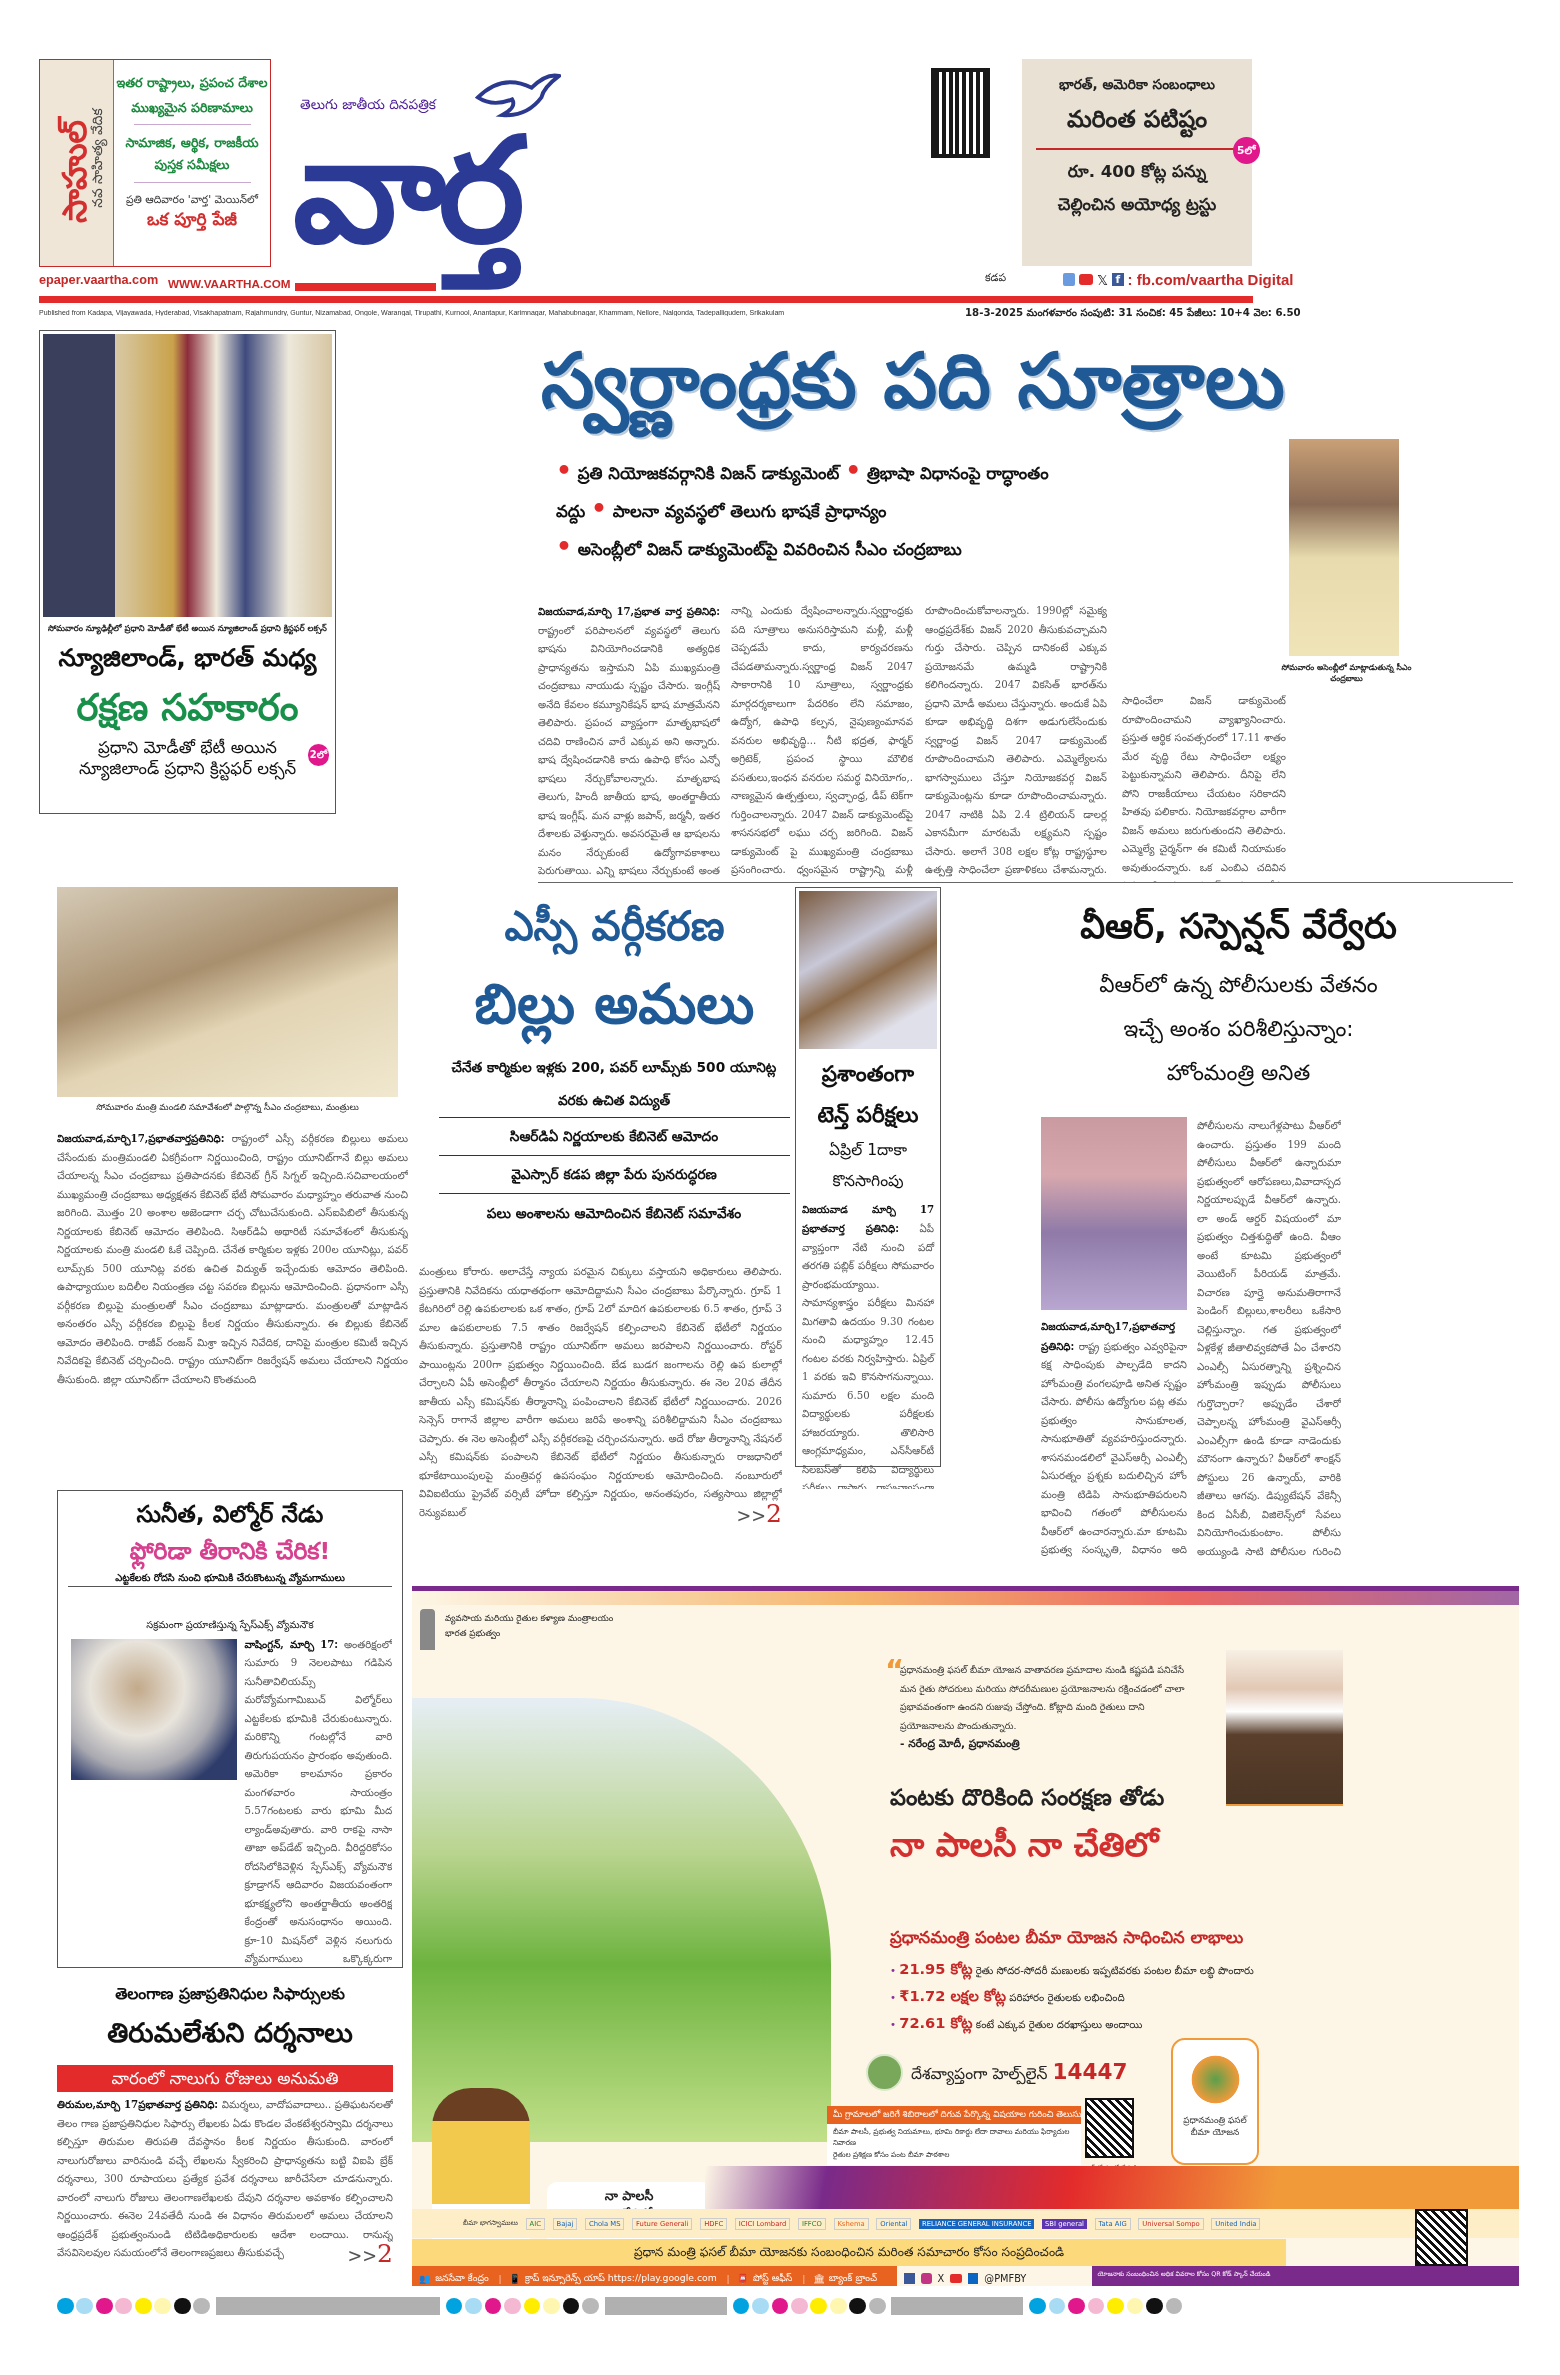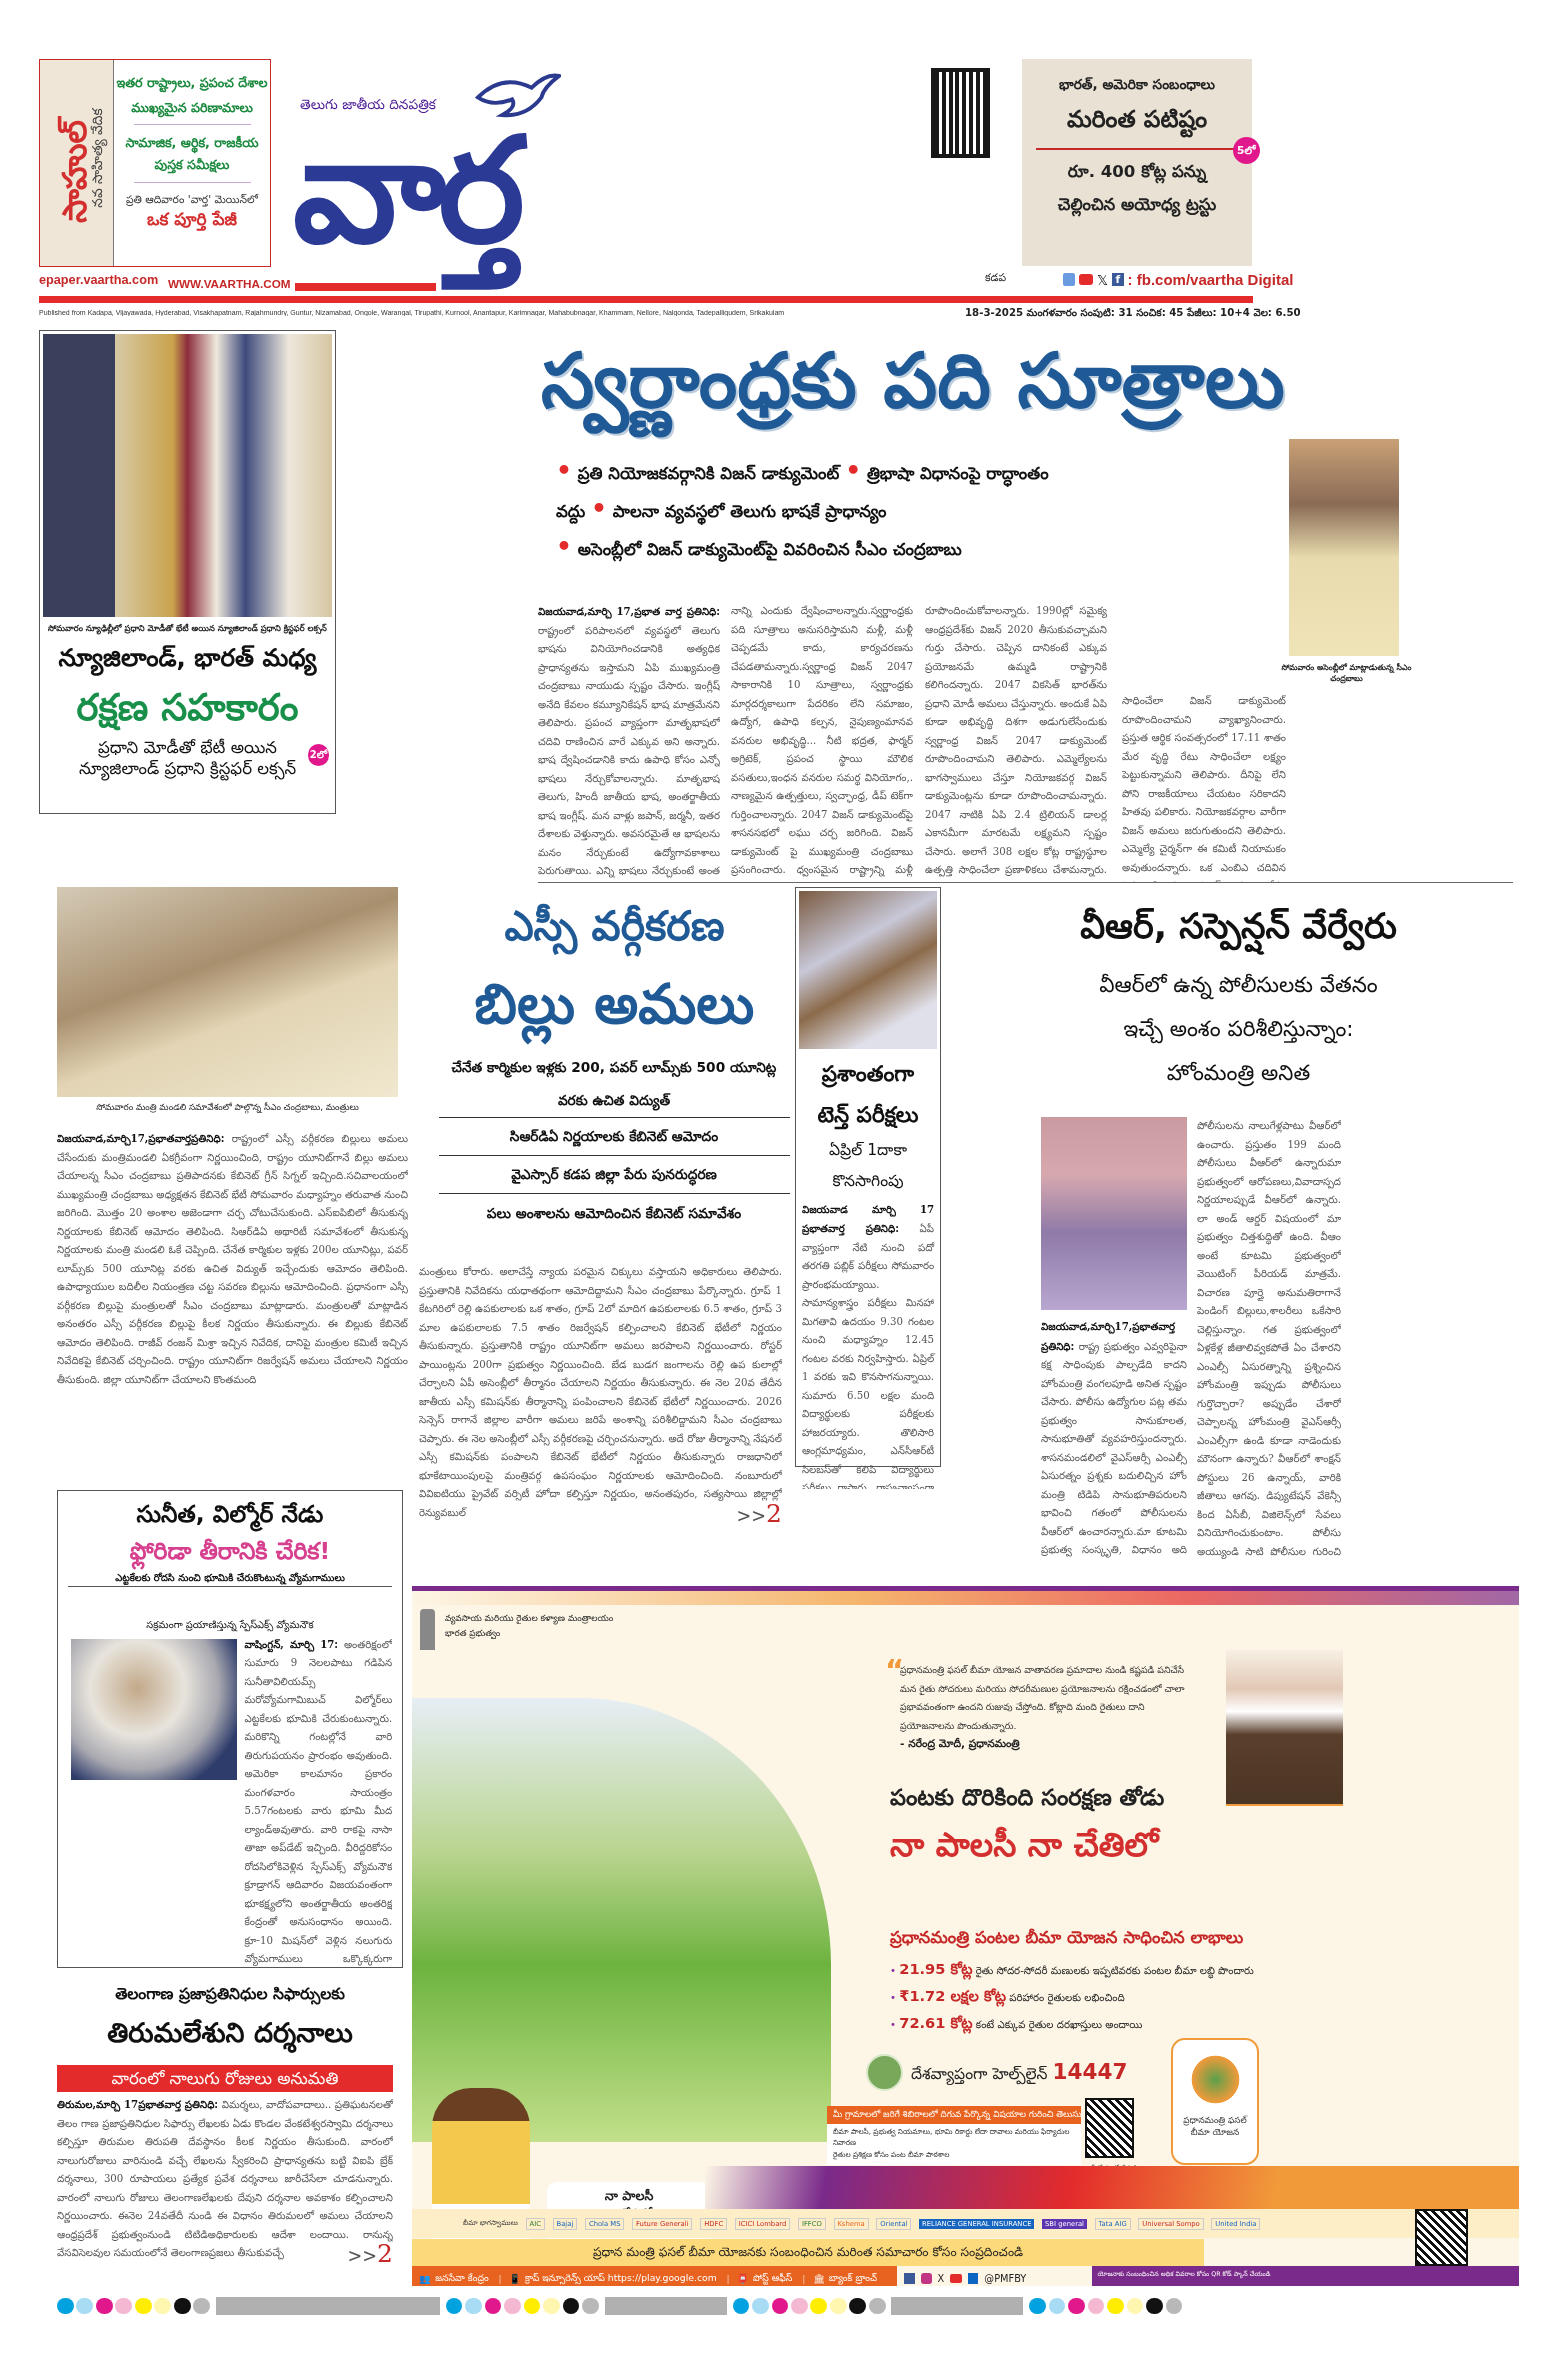--- a/index.html
+++ b/index.html
@@ -229,21 +229,21 @@
     <span style="font-size:6.8px;color:#c62828;border:1px solid #ccc;padding:1px 2.9px;">ICICI Lombard</span>
     <span style="font-size:6.8px;color:#2e7d32;border:1px solid #ccc;padding:1px 2.9px;">IFFCO</span>
     <span style="font-size:6.8px;color:#e8631f;border:1px solid #ccc;padding:1px 2.9px;">Kshema</span>
     <span style="font-size:6.8px;color:#1565c0;border:1px solid #ccc;padding:1px 2.9px;">Oriental</span>
     <span style="font-size:6.8px;color:#fff;background:#1565c0;padding:1px 2.9px;">RELIANCE GENERAL INSURANCE</span>
     <span style="font-size:6.8px;color:#fff;background:#5e35b1;padding:1px 2.9px;">SBI general</span>
     <span style="font-size:6.8px;color:#1565c0;border:1px solid #ccc;padding:1px 2.9px;">Tata AIG</span>
     <span style="font-size:6.8px;color:#c62828;border:1px solid #ccc;padding:1px 2.9px;">Universal Sompo</span>
     <span style="font-size:6.8px;color:#1565c0;border:1px solid #ccc;padding:1px 2.9px;">United India</span>
   </div>
-  <div style="position:absolute;left:0;top:648px;width:792px;height:27px;background:#fcd97a;text-align:center;font-size:12.2px;color:#222;line-height:27px;">ప్రధాన మంత్రి ఫసల్ బీమా యోజనకు సంబంధించిన మరింత సమాచారం కోసం సంప్రదించండి</div>
+  <div style="position:absolute;left:0;top:648px;width:874px;height:27px;background:#fcd97a;text-align:center;font-size:12.2px;color:#222;line-height:27px;">ప్రధాన మంత్రి ఫసల్ బీమా యోజనకు సంబంధించిన మరింత సమాచారం కోసం సంప్రదించండి</div>
   <div style="position:absolute;left:1003px;top:618px;width:53px;height:57px;background:repeating-linear-gradient(45deg,#111 0 2.9px,#fff 2.9px 5.9px);border:2.9px solid #111;"></div>
   <div style="position:absolute;left:0;top:675px;width:1107px;height:25px;background:#e8631f;display:flex;align-items:center;color:#fff;font-size:9.3px;">
     <span style="margin-left:7.8px;">👥</span>
     <span style="margin:0 9.8px 0 3.9px;">జనసేవా కేంద్రం</span>
     <span style="opacity:.6;">|</span>
     <span style="margin-left:7.8px;">📱</span>
     <span style="margin:0 9.8px 0 3.9px;">క్రాప్ ఇన్సూరెన్స్ యాప్ https://play.google.com</span>
     <span style="opacity:.6;">|</span>
     <span style="margin-left:7.8px;">📮</span>
     <span style="margin:0 9.8px 0 3.9px;">పోస్ట్ ఆఫీస్</span>

